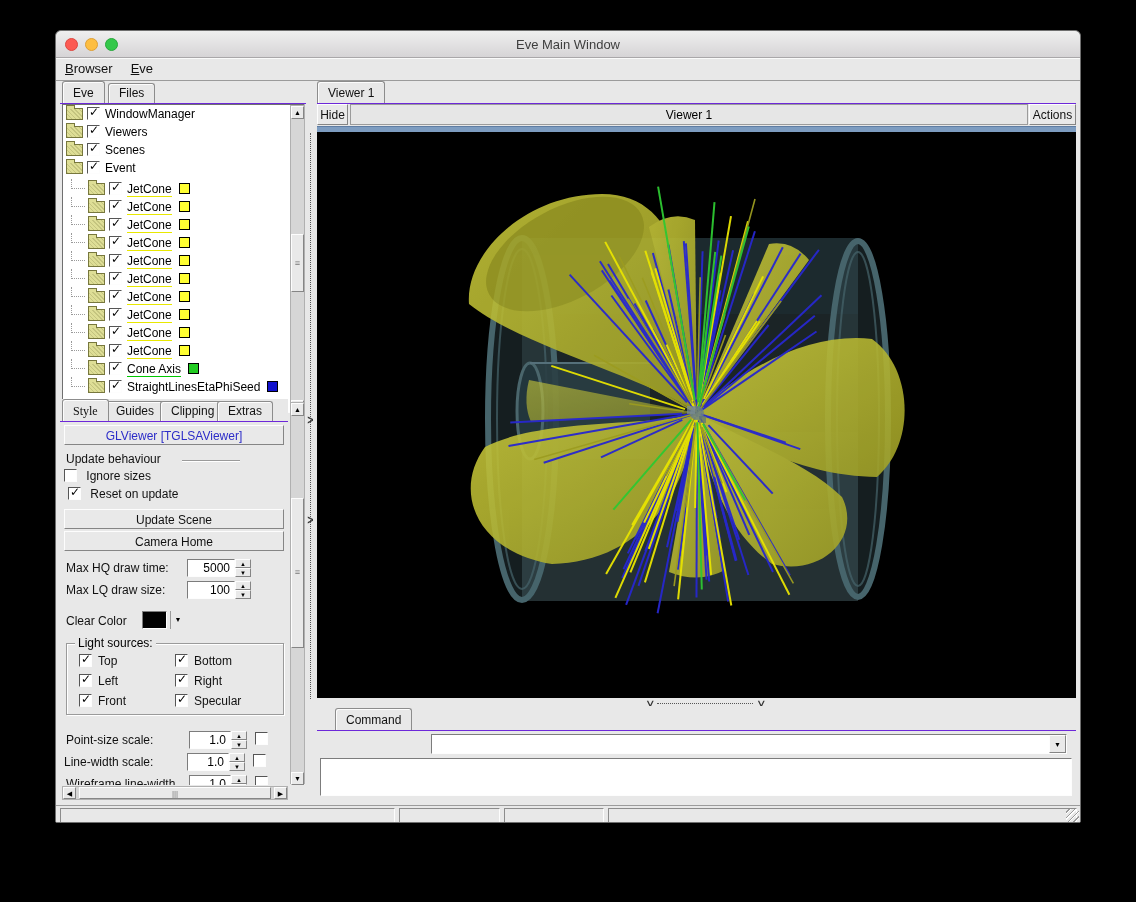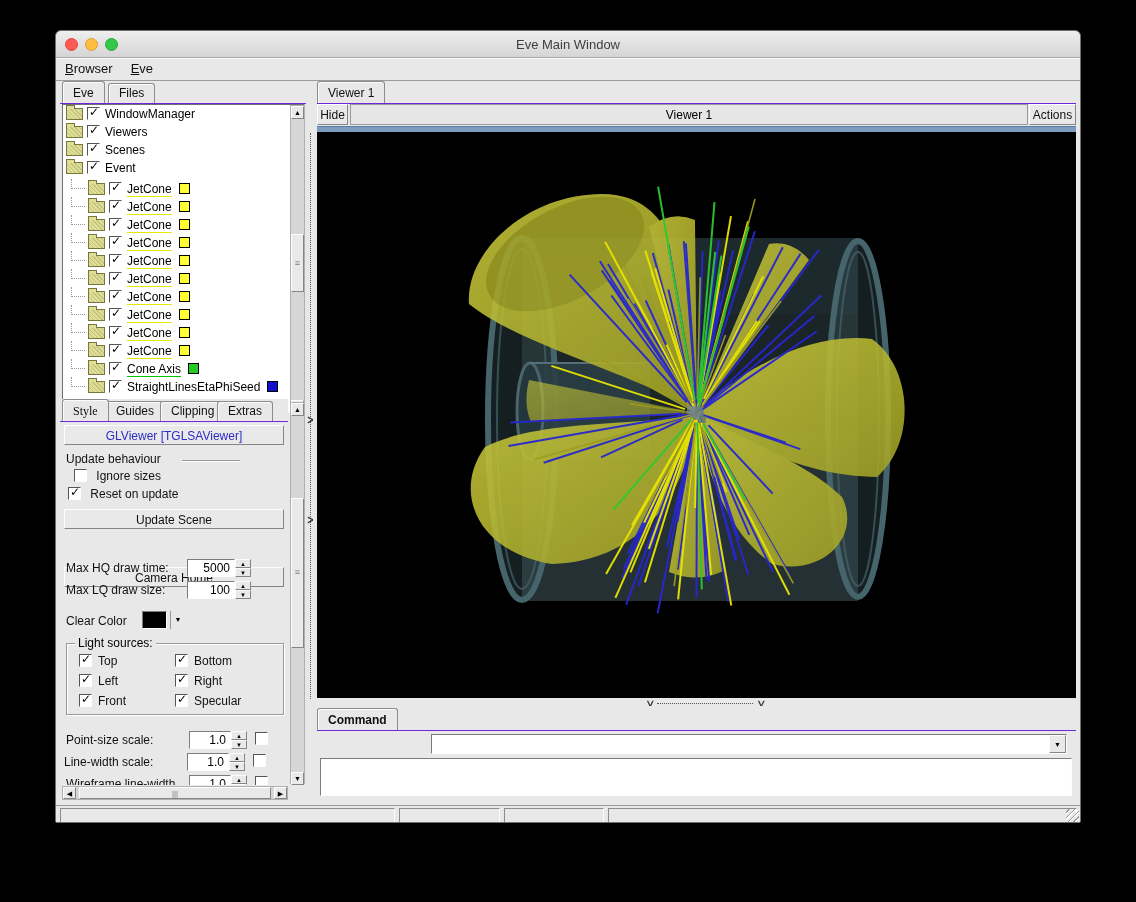--- a/index.html
+++ b/index.html
@@ -147,31 +147,31 @@
     <div class="tab" style="left:100px;">Clipping</div>
     <div class="tab" style="left:157px;">Extras</div>
   </div>
 
   <div class="editor">
     <div class="btn" style="position:absolute;left:2px;top:4px;width:220px;height:20px;padding-top:3px;color:var(--linkcolor,#2c2cc8);">GLViewer [TGLSAViewer]</div>
 
     <div class="lbl" style="position:absolute;left:4px;top:31px;">Update behaviour</div>
     <div class="etched" style="position:absolute;left:120px;top:39px;width:58px;"></div>
 
-    <div style="position:absolute;left:12px;top:48px;">
+    <div style="position:absolute;left:2px;top:48px;">
       <span class="cb"></span>
       <span class="lbl" style="margin-left:6px;">Ignore sizes</span>
     </div>
     <div style="position:absolute;left:6px;top:66px;">
       <span class="cb checked"><span class="mark">✓</span></span>
       <span class="lbl" style="margin-left:6px;">Reset on update</span>
     </div>
 
     <div class="btn" style="position:absolute;left:2px;top:88px;width:220px;height:20px;padding-top:3px;">Update Scene</div>
-    <div class="btn" style="position:absolute;left:2px;top:110px;width:220px;height:20px;padding-top:3px;margin-top:36px;">Camera Home</div>
+    <div class="btn" style="position:absolute;left:2px;top:110px;width:220px;height:20px;padding-top:3px;">Camera Home</div>
 
     <div style="position:absolute;left:4px;top:140px;">
       <span class="lbl">Max HQ draw time:</span>
       <span class="field" style="position:absolute;left:121px;top:-2px;width:48px;">5000</span>
       <span class="spin" style="position:absolute;left:169px;top:-2px;">
         <span class="sa">▲</span>
         <span class="sa">▼</span>
       </span>
     </div>
     <div style="position:absolute;left:4px;top:162px;">
@@ -417,21 +417,21 @@
     </svg>
   </div>
 
   <div class="splitter-h" style="left:261px;top:669px;width:759px;">
     <span class="chev" style="position:absolute;left:330px;top:0;">∨</span>
     <div class="dots-h" style="left:340px;width:96px;"></div>
     <span class="chev" style="position:absolute;left:441px;top:0;">∨</span>
   </div>
 
   <div class="tabstrip cmd-tabs">
-    <div class="tab active" style="left:0;font-weight:bold;">Command</div>
+    <div class="tab active" style="left:18px;">Command</div>
   </div>
 
   <div style="position:absolute;left:261px;top:700px;width:759px;height:70px;">
     <span class="lbl" style="position:absolute;left:8px;top:7px;margin-top:40px;">Command (local):</span>
     <div class="sunken" style="position:absolute;left:114px;top:3px;width:636px;height:20px;">
       <span style="font-size:12px;"></span>
       <span class="raised" style="position:absolute;right:0;top:0;width:17px;height:18px;text-align:center;font-size:7px;line-height:17px;">▼</span>
     </div>
     <div class="sunken" style="position:absolute;left:3px;top:27px;width:752px;height:38px;font-size:12px;padding:2px 4px;"></div>
   </div>

